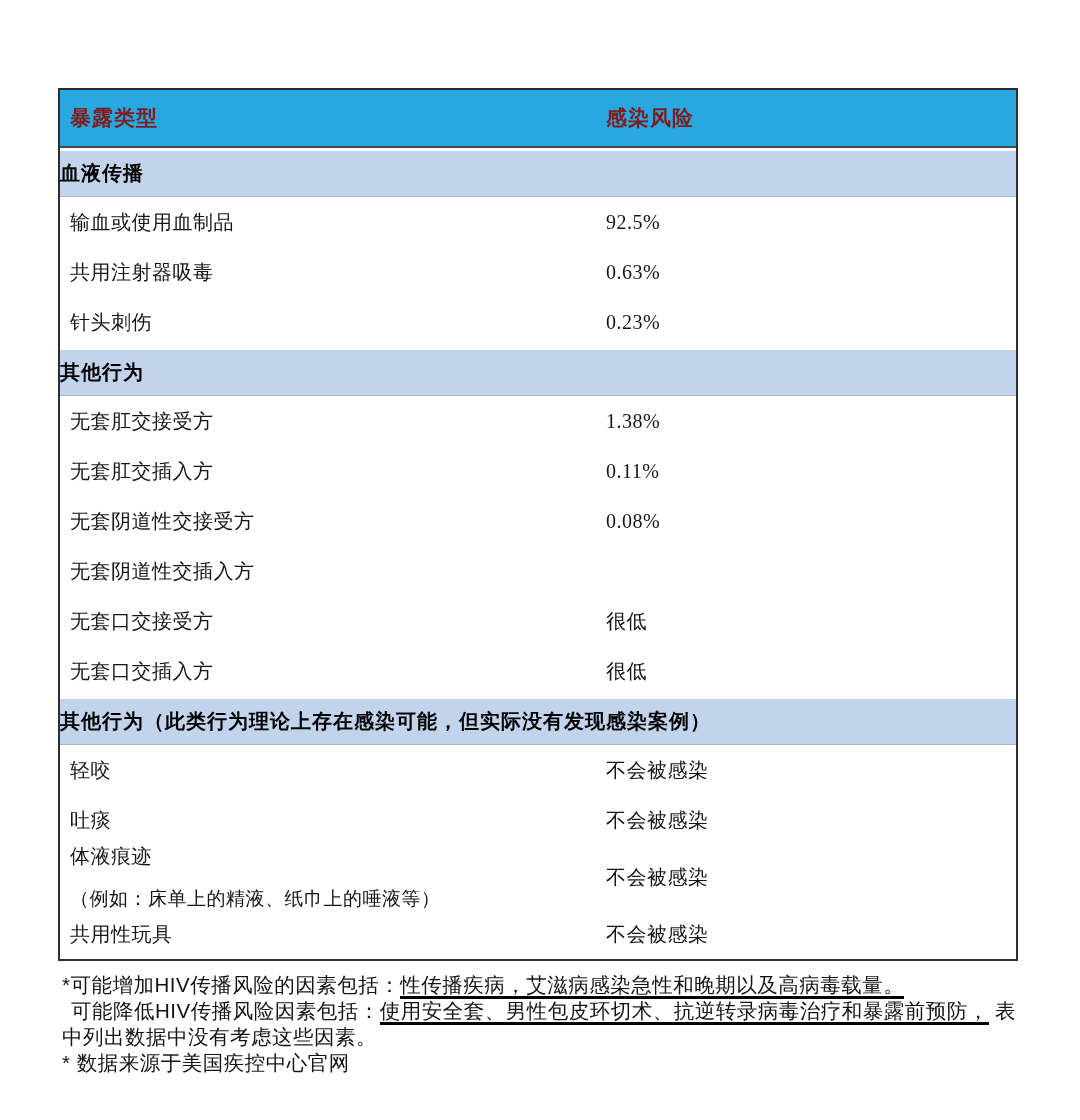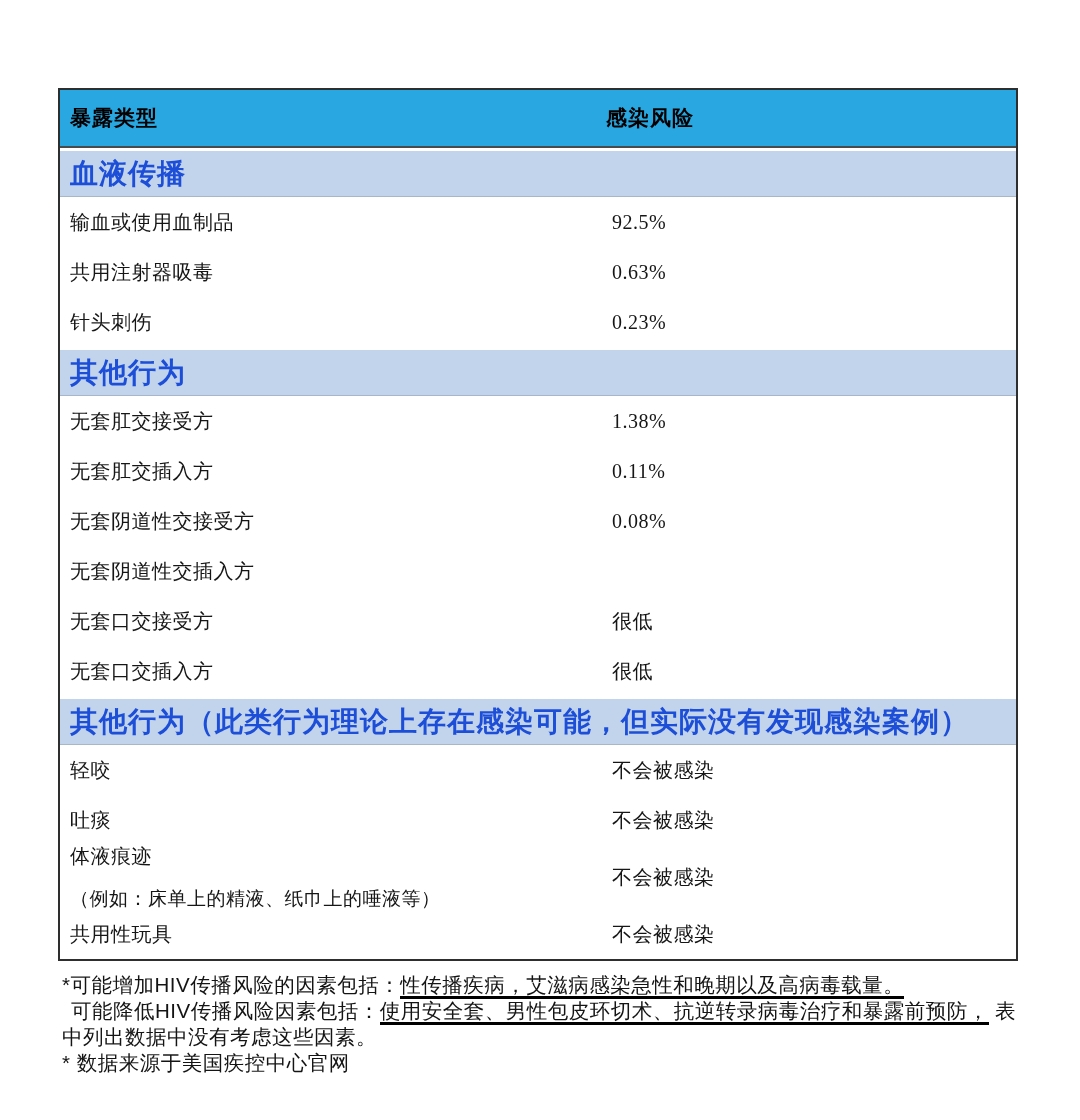--- a/index.html
+++ b/index.html
@@ -24,21 +24,21 @@
     border: 2px solid var(--border-color, #2e2e2e);
     background: #ffffff;
     box-sizing: content-box;
   }
   .thead {
     display: flex;
     align-items: center;
     height: 56px;
     background: var(--header-bg, #29a7e0);
     border-bottom: 2px solid #4a4a4a;
-    color: #000000;
+    color: #7f1d1d;
     font-weight: bold;
     font-size: 21px;
     letter-spacing: 1px;
   }
   .col1 {
     width: 546px;
     padding-left: 10px;
     box-sizing: border-box;
     flex: 0 0 auto;
   }
@@ -46,35 +46,33 @@
     flex: 1;
   }
   .section-row {
     margin-top: 3px;
     height: 46px;
     display: flex;
     align-items: center;
     background: var(--section-bg, #c2d4ec);
     border-bottom: 1px solid #a8b6ca;
     font-weight: bold;
-    font-size: 28px;
+    font-size: 20px;
     letter-spacing: 1px;
-    padding-left: 10px;
     box-sizing: border-box;
-    color: #1d4ed8;
+    color: #000000;
   }
   .data-row {
     display: flex;
     align-items: center;
     height: 50px;
     font-family: "Liberation Serif", "DejaVu Serif", serif;
     font-size: 20px;
     letter-spacing: 0.5px;
     color: #161616;
-    gap: 6px;
   }
   .data-row.tall { height: 64px; }
   .label-cell {
     width: 546px;
     padding-left: 10px;
     box-sizing: border-box;
     flex: 0 0 auto;
   }
   .sublabel {
     font-size: 19px;

